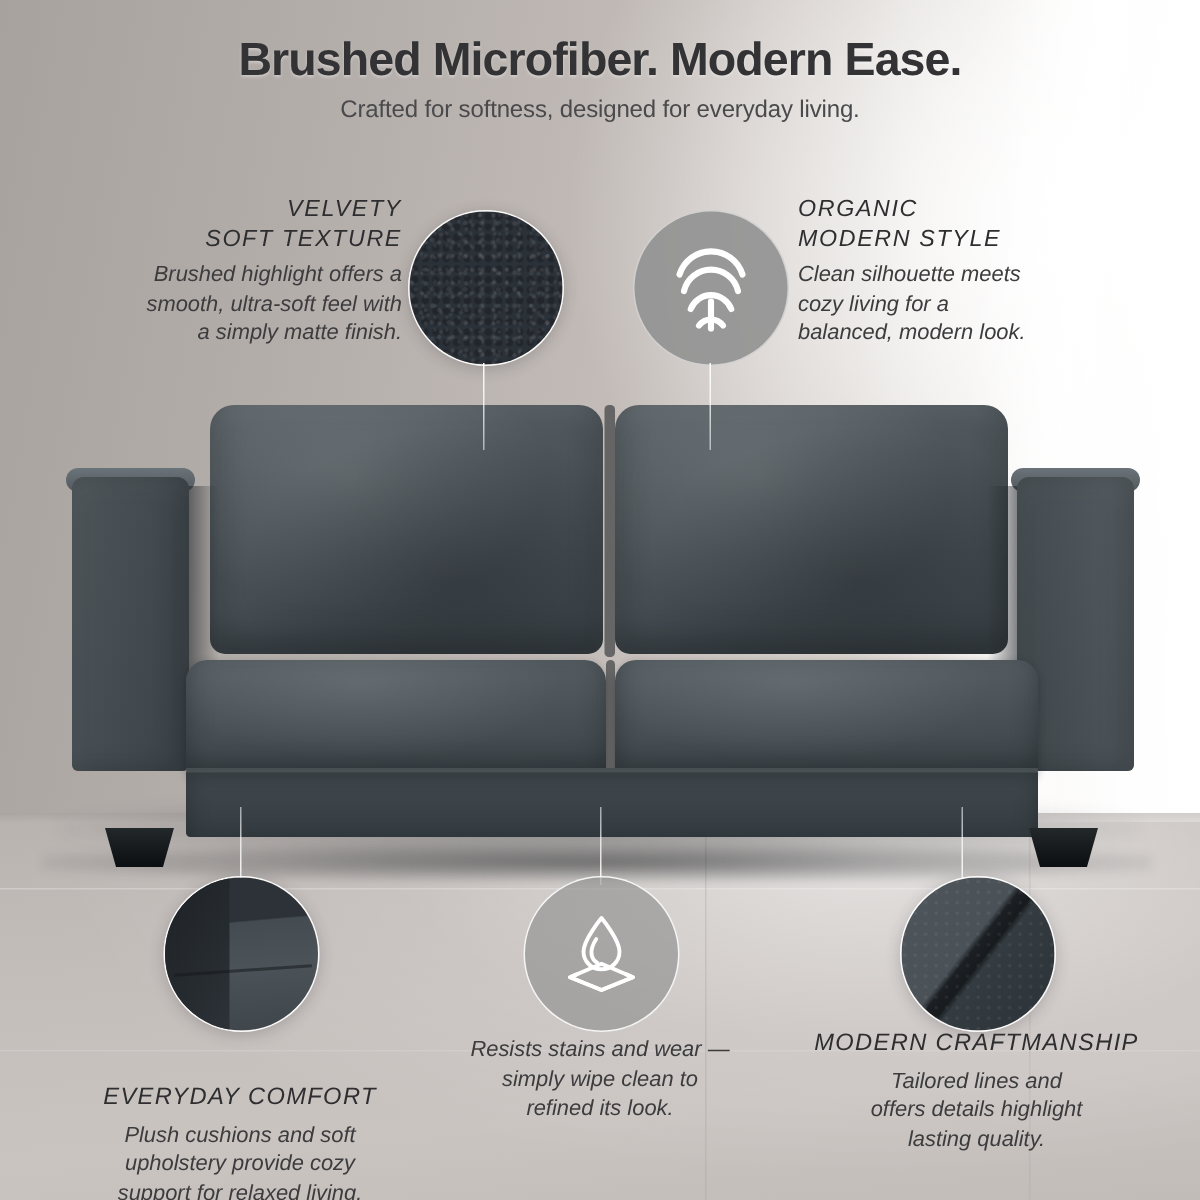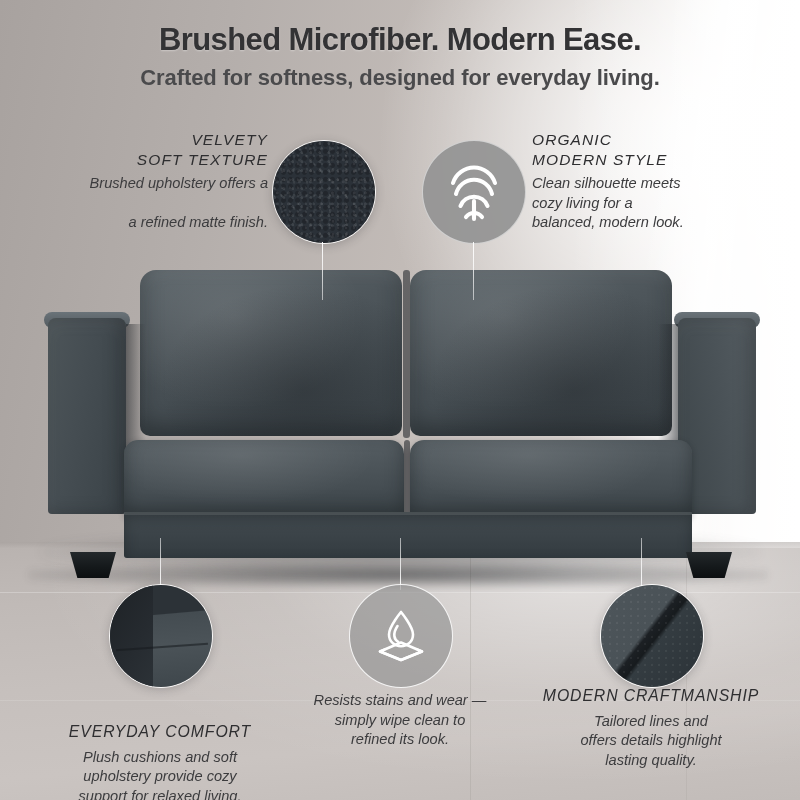--- a/index.html
+++ b/index.html
@@ -140,21 +140,21 @@
   
   .header{position:absolute;left:0;top:0;width:800px;text-align:center;}
   .headline{
     margin:0;padding-top:22px;
     font-size:31px;font-weight:700;letter-spacing:-0.6px;
     color:#333335;
     text-shadow:0 1px 2px rgba(255,255,255,.35);
   }
   .subhead{
     margin:0;padding-top:7px;
-    font-size:22px;font-weight:700;letter-spacing:-0.1px;
+    font-size:16px;font-weight:400;letter-spacing:-0.1px;
     color:#4a4a4c;
   }
 
   
   .callout{position:absolute;font-style:italic;}
   .co-title{
     margin:0;font-size:15.5px;font-weight:400;letter-spacing:1.1px;
     color:#2e2e30;line-height:1.30;text-transform:uppercase;
   }
   .co-body{
@@ -284,23 +284,23 @@
     <h1 class="headline">Brushed Microfiber. Modern Ease.</h1>
     <p class="subhead">Crafted for softness, designed for everyday living.</p>
   </div>
 
   <div class="callout co-top-left">
     <p class="co-title">
       <span>VELVETY</span><br>
       <span>SOFT TEXTURE</span>
     </p>
     <p class="co-body">
-      <span>Brushed upholstery offers a</span><br>
-      <br>
-      <span>a refined matte finish.</span>
+      <span>Brushed highlight offers a</span><br>
+      <span>smooth, ultra-soft feel with</span><br>
+      <span>a simply matte finish.</span>
     </p>
   </div>
   <div class="bubble" style="left:272px;top:140px;width:102px;height:102px;">
     <div class="tex-fabric"></div>
   </div>
   <div class="connector" style="left:322px;top:242px;height:58px;"></div>
 
   <div class="bubble-icon" style="left:422px;top:140px;width:102px;height:102px;">
     <svg width="58" height="62" viewBox="0 0 58 62">
       <g fill="none" stroke="#ffffff" stroke-width="4.1" stroke-linecap="round">

